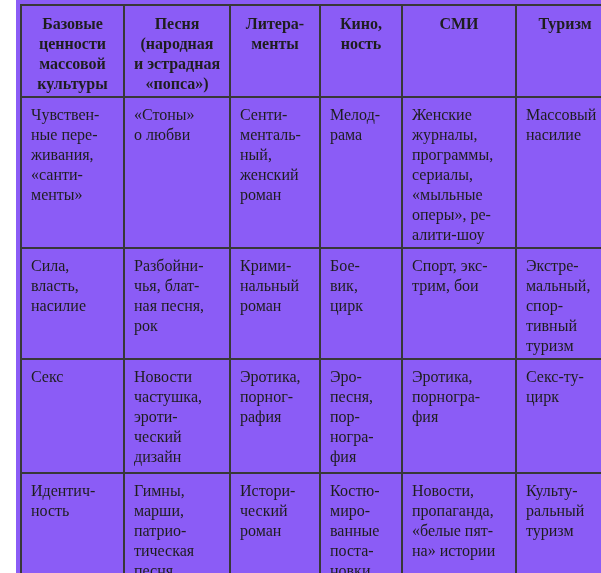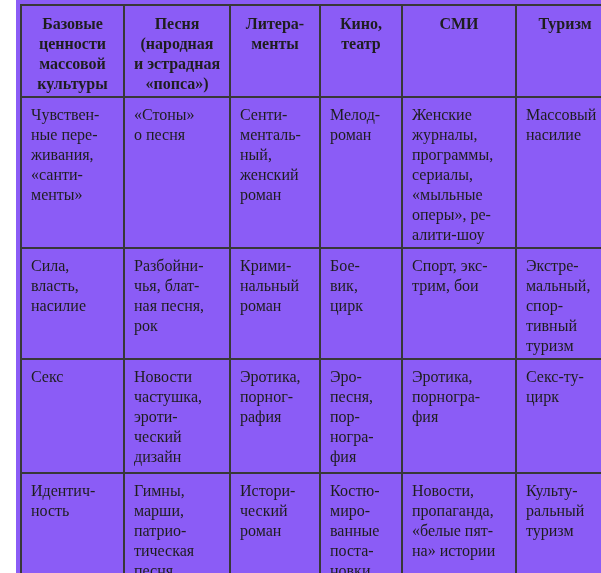--- a/index.html
+++ b/index.html
@@ -73,41 +73,41 @@
 ценности
 массовой
 культуры</th>
         <th>Песня
 (народная
 и эстрадная
 «попса»)</th>
         <th>Литера-
 менты</th>
         <th>Кино,
-театр</th>
+ность</th>
         <th>СМИ</th>
         <th>Туризм</th>
       </tr>
     </thead>
     <tbody>
       <tr class="row-0">
         <td>Чувствен-
 ные пере-
 живания,
 «санти-
 менты»</td>
         <td>«Стоны»
-о песня</td>
+о любви</td>
         <td>Сенти-
 менталь-
 ный,
 женский
 роман</td>
         <td>Мелод-
-роман</td>
+рама</td>
         <td>Женские
 журналы,
 программы,
 сериалы,
 «мыльные
 оперы», ре-
 алити-шоу</td>
         <td>Массовый
 насилие</td>
       </tr>

